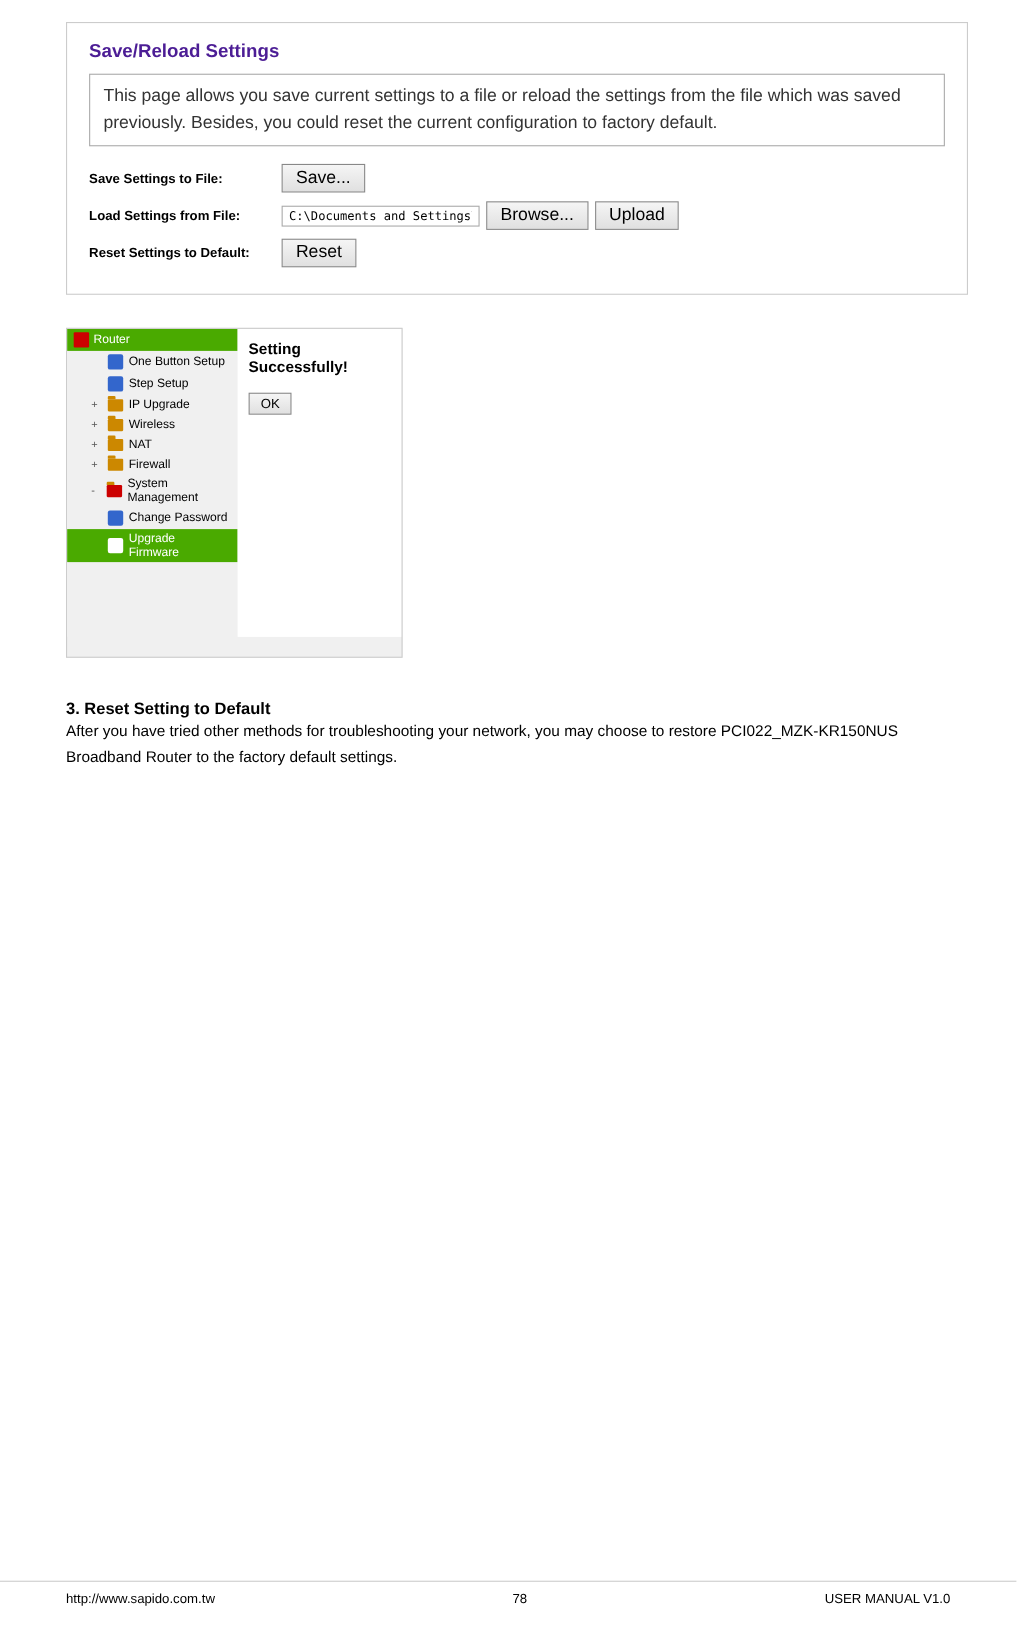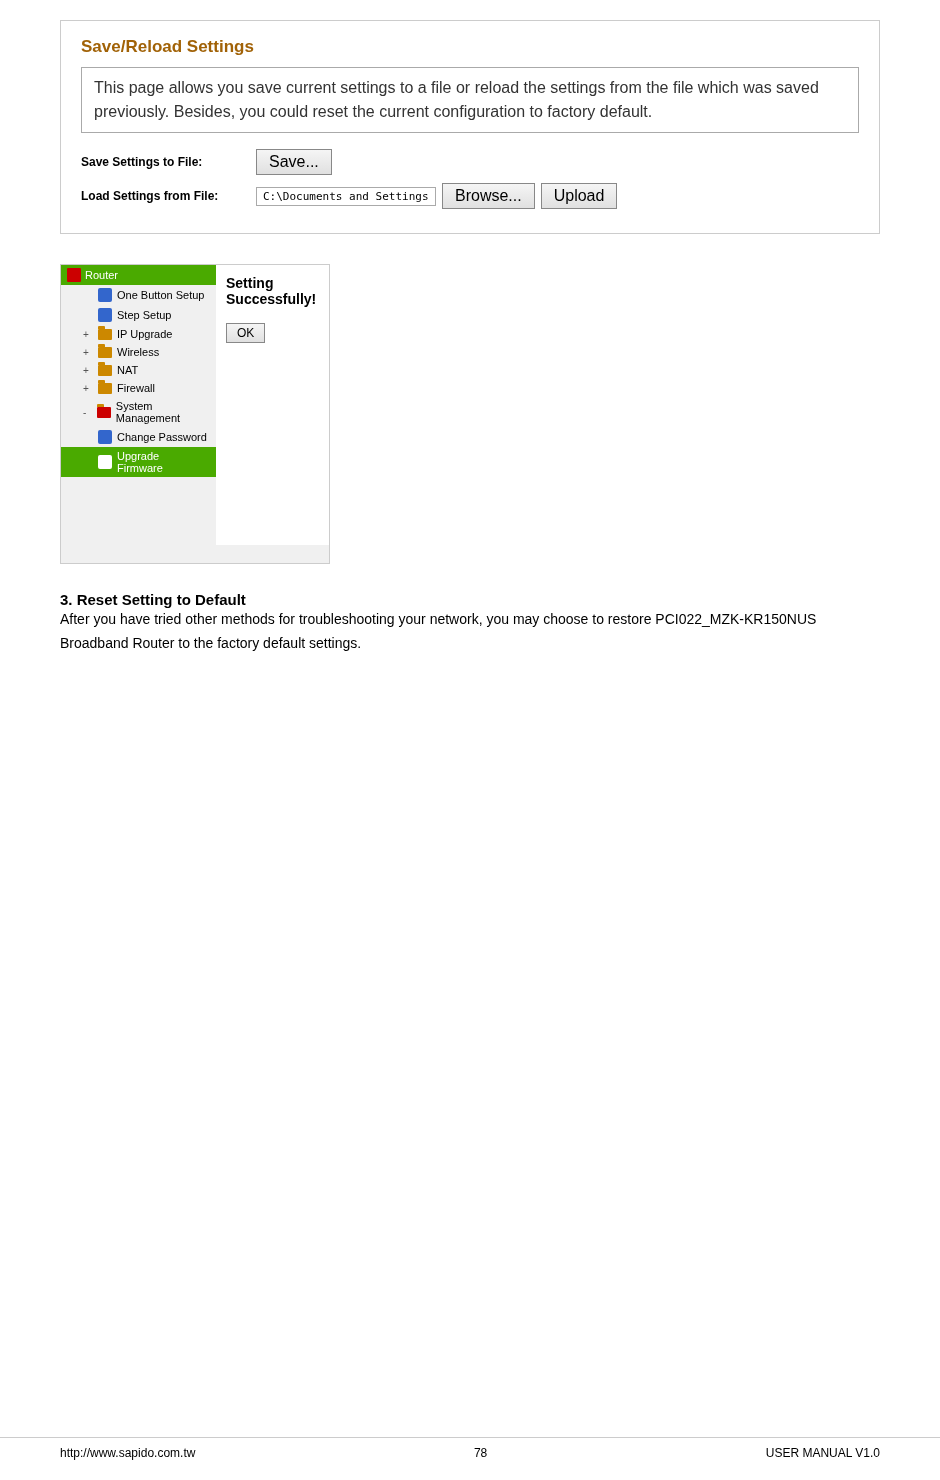--- a/index.html
+++ b/index.html
@@ -43,23 +43,23 @@
     }
 
     .paragraph-text strong {
       font-weight: bold;
     }
 
     
     .screenshot-box {
       border: 1px solid #cccccc;
       display: inline-block;
-      margin-bottom: 24px;
+      margin-bottom: 35px;
       background: #f0f0f0;
-      width: 270px;
+      width: 306px;
       min-height: 300px;
       font-size: 11px;
       overflow: hidden;
     }
 
     
     .sidebar {
       background: #f0f0f0;
       width: 100%;
       font-size: 11px;
@@ -165,42 +165,42 @@
       font-size: 15px;
       font-weight: bold;
       margin-bottom: 0;
       color: #000000;
     }
 
     .footer {
       position: absolute;
       bottom: 20px;
       left: 0;
-      right: 0;
+      right: 16px;
       display: flex;
       justify-content: space-between;
       padding: 0 60px;
       font-size: 12px;
       color: #000000;
       border-top: 1px solid #cccccc;
       padding-top: 8px;
     }
 
     .top-screenshot {
       border: 1px solid #cccccc;
       margin-bottom: 30px;
       background: #ffffff;
       padding: 16px 20px;
       width: 100%;
     }
 
     .top-screenshot-title {
       font-size: 17px;
       font-weight: bold;
-      color: #a16207;
+      color: #4c1d95;
       margin-bottom: 10px;
     }
 
     .top-description {
       font-size: 16px;
       color: #333333;
       line-height: 1.5;
       border: 1px solid #aaaaaa;
       padding: 8px 12px;
       margin-bottom: 16px;
@@ -244,20 +244,26 @@
 
     <div class="settings-row">
       <div class="settings-label">Load Settings from File:</div>
       <div class="settings-controls">
         <input class="file-input-text" type="text" readonly="" value="C:\Documents and Settings\P" style="">
         <button class="btn">Browse...</button>
         <button class="btn">Upload</button>
       </div>
     </div>
 
+    <div class="settings-row">
+      <div class="settings-label">Reset Settings to Default:</div>
+      <div class="settings-controls">
+        <button class="btn">Reset</button>
+      </div>
+    </div>
   </div>
 
   
 
   
   <div class="screenshot-box">
     <div class="screenshot-container">
 
       <div class="sidebar" style="width:155px; min-width:155px;">
         <div class="sidebar-header">

